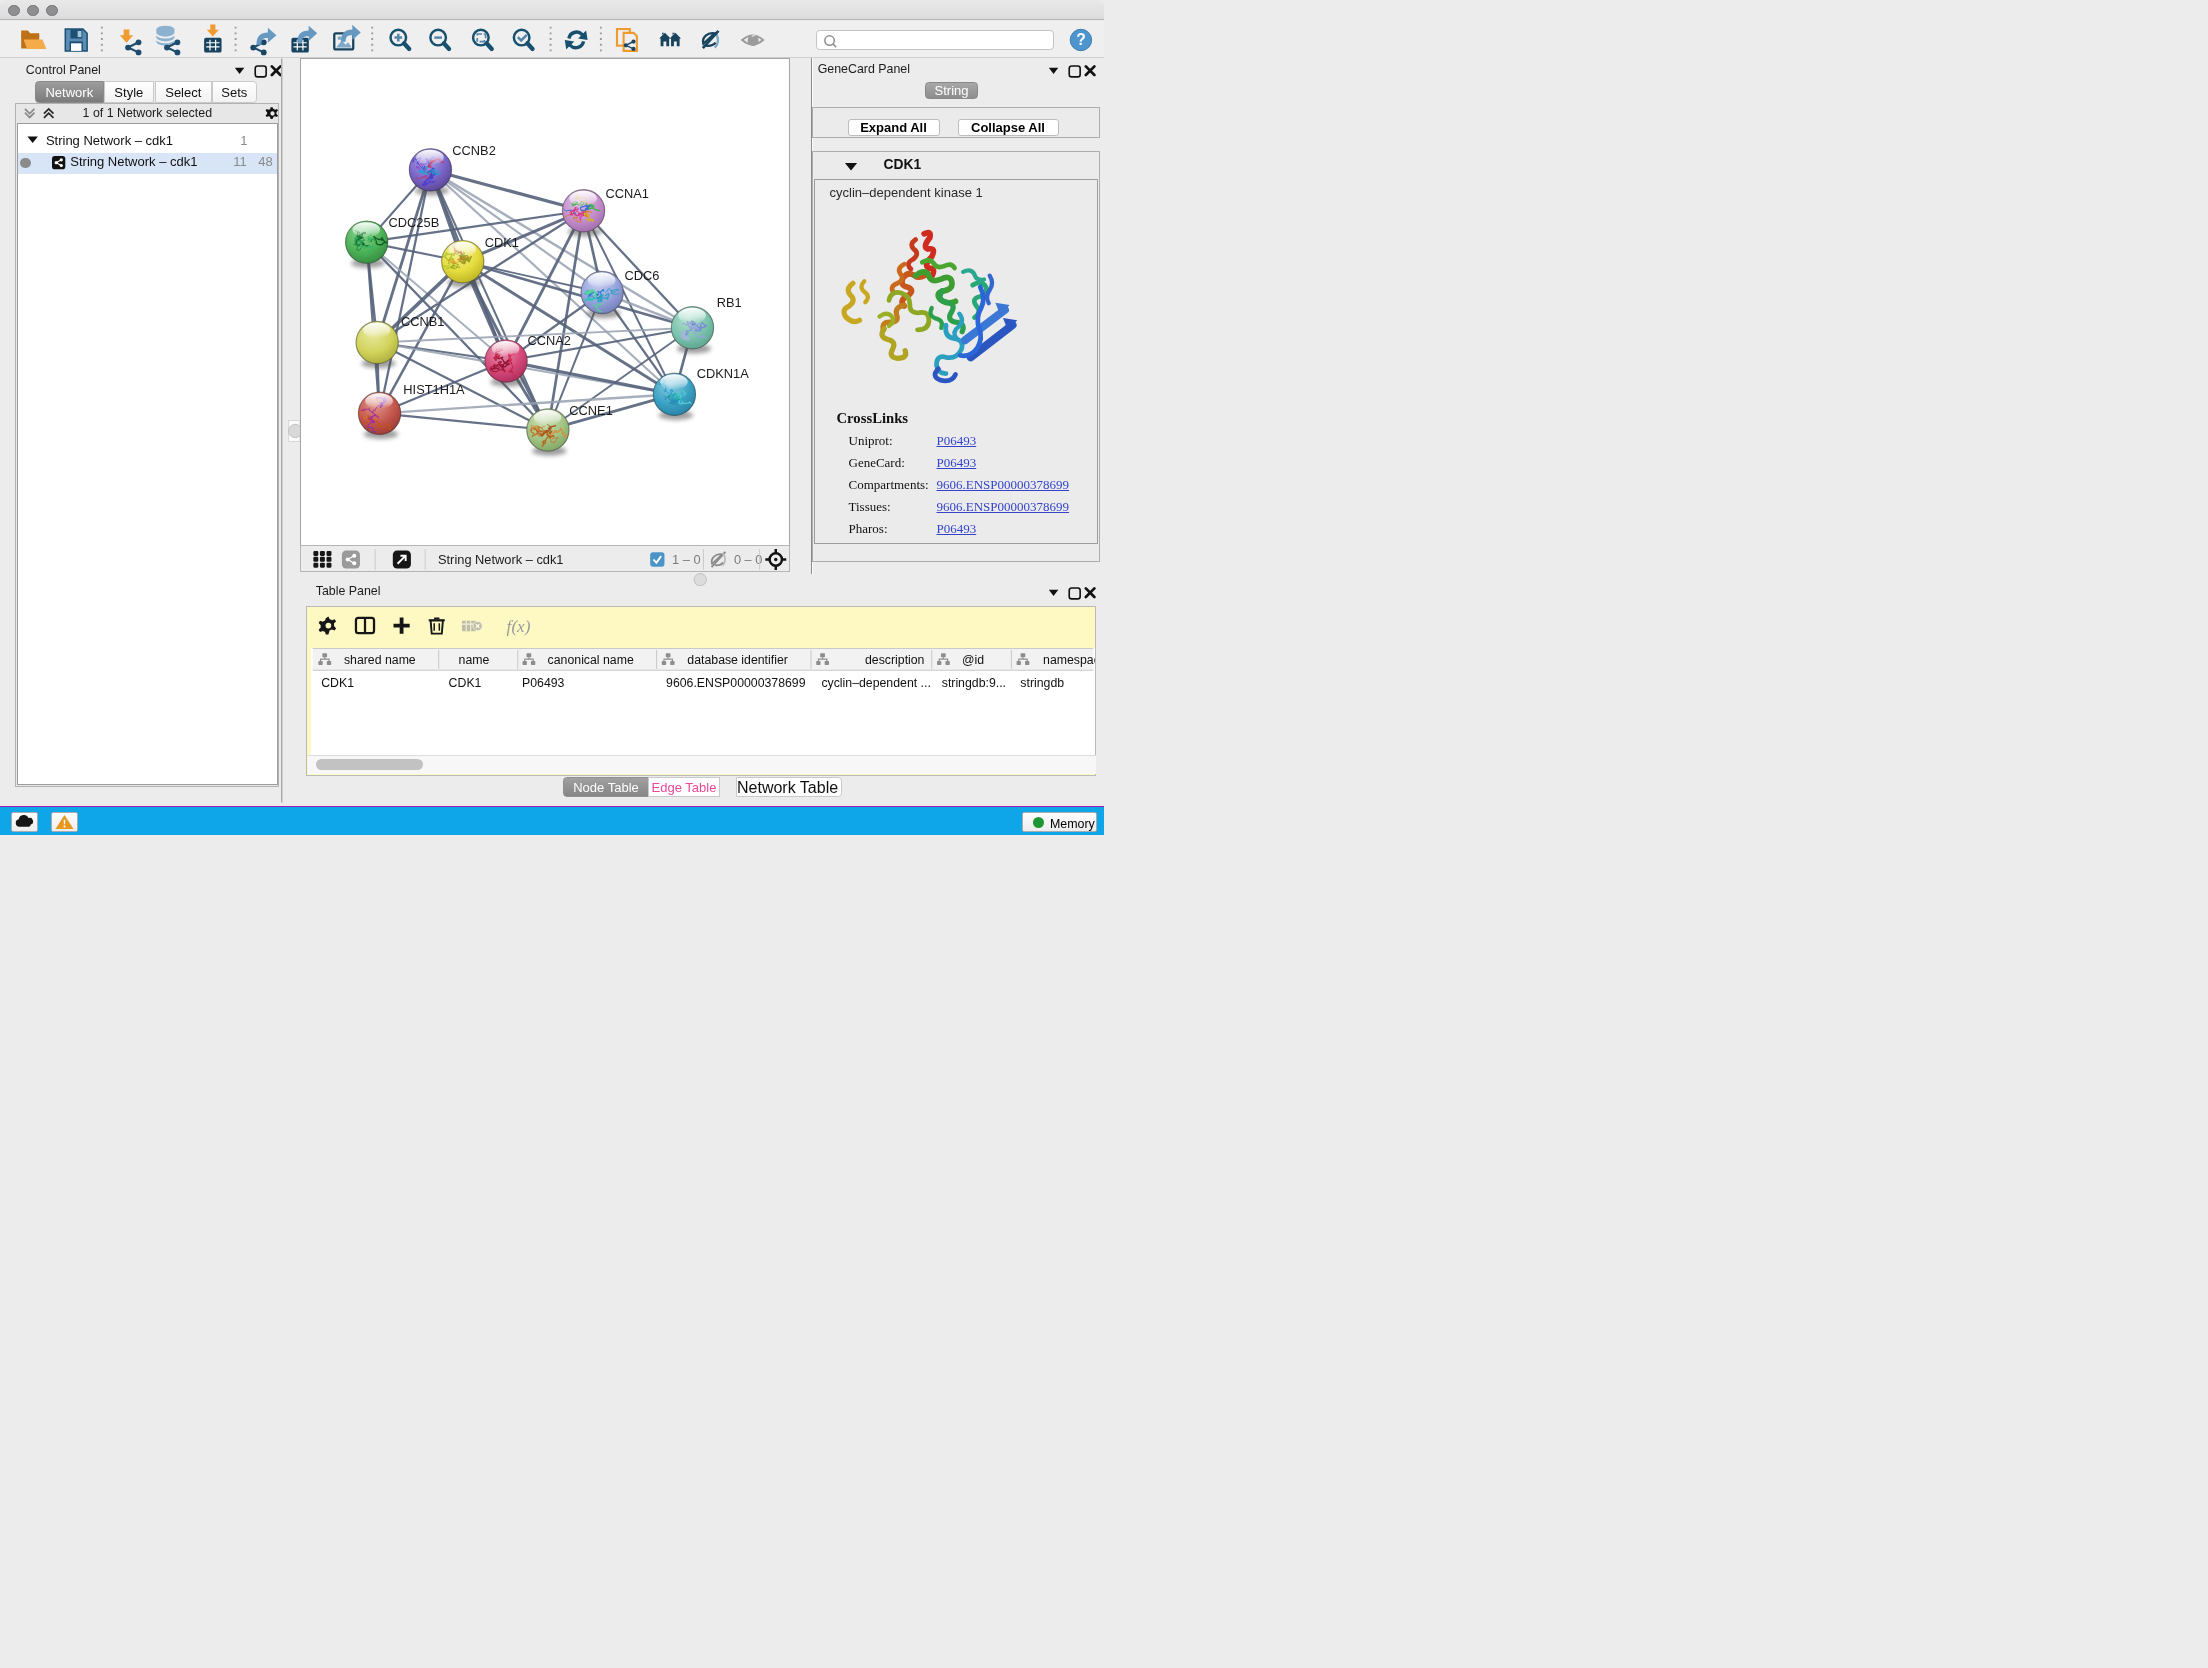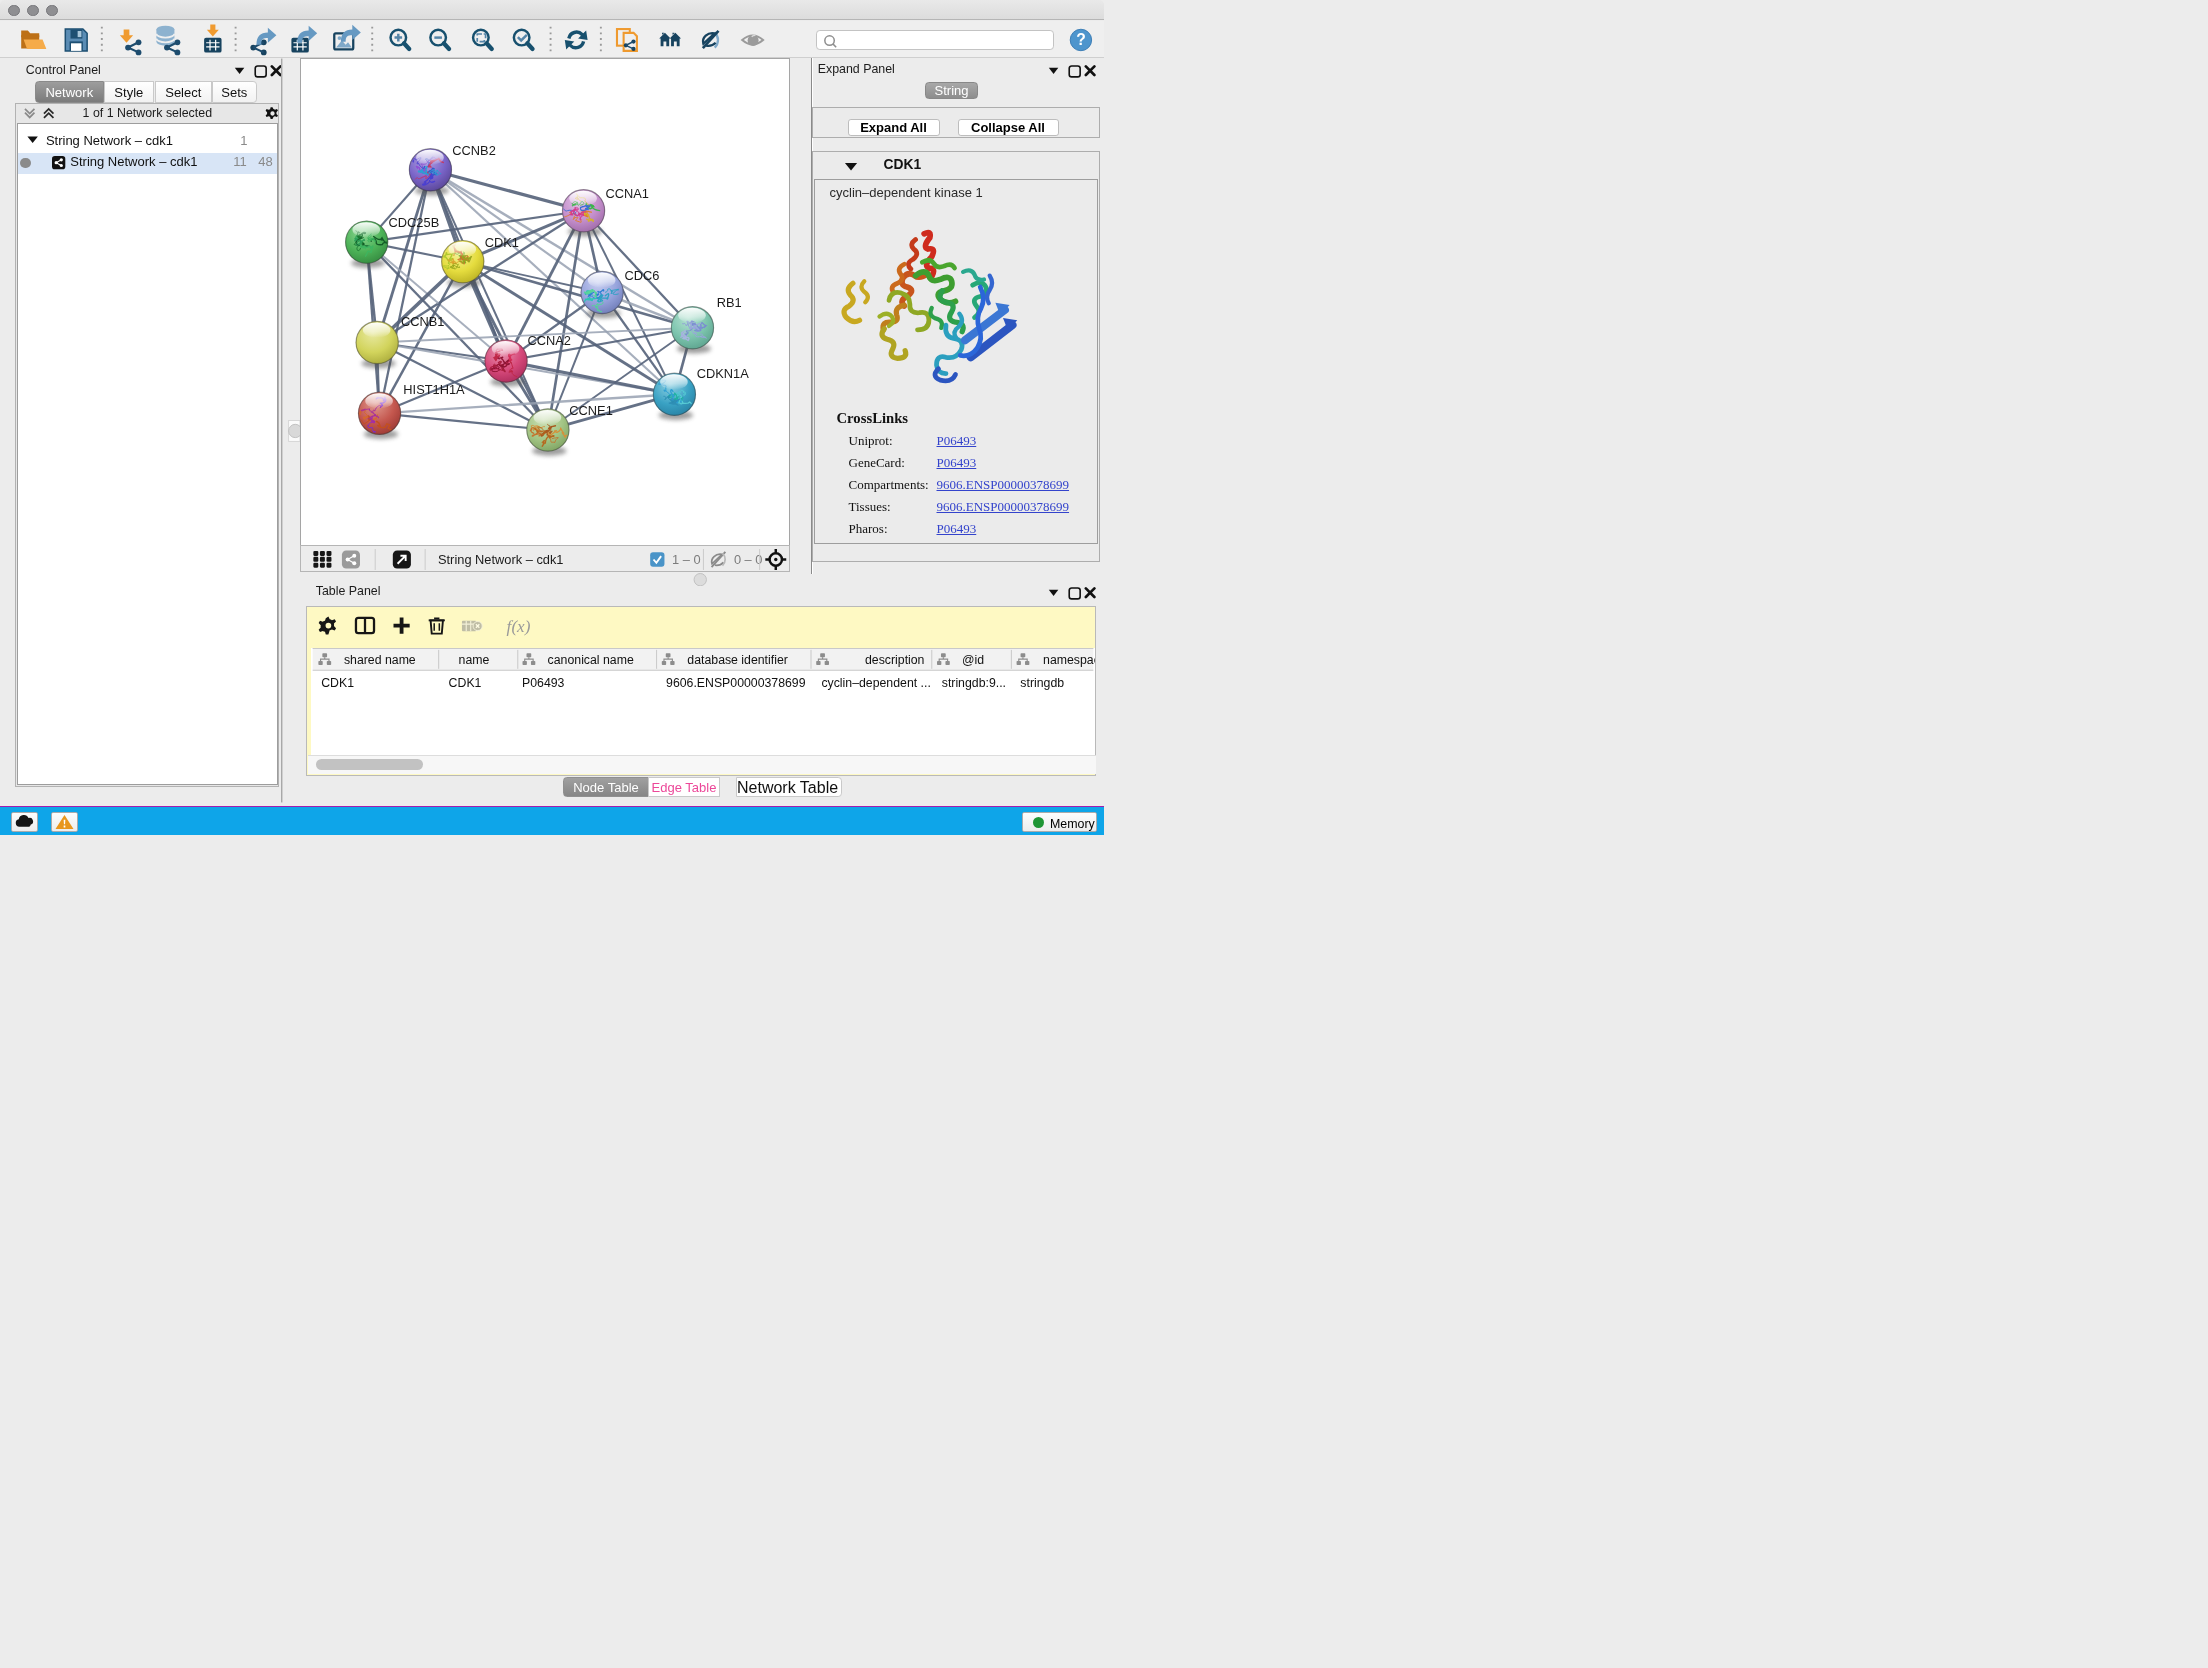--- a/index.html
+++ b/index.html
@@ -610,21 +610,21 @@
         <circle r="1.8" fill="#111" stroke="none"></circle>
       </g>
  </svg>
 </div>
 <svg class="abs" style="left:686px;top:573px" width="28.5" height="13.3" viewBox="0 0 30 14">
     <circle cx="15" cy="7" r="6.5" fill="#dcdcdc"></circle>
     <circle cx="15" cy="7" r="6.5" fill="none" stroke="#c0c0c0"></circle>
   </svg>
 <div id="rpanel">
   <div class="dbl"></div>
-  <div class="panel-title" style="position:absolute;left:6.7px;top:3.8px">Expand Panel</div>
+  <div class="panel-title" style="position:absolute;left:6.7px;top:3.8px">GeneCard Panel</div>
   <svg class="abs" style="left:234px;top:6.7px" width="57" height="13.3" viewBox="0 0 60 14">
       <path d="M4,3 l10,0 -5,6.5 z" fill="#111"></path>
       <rect x="25.5" y="1" width="11.5" height="11.5" rx="2.5" fill="none" stroke="#111" stroke-width="1.7"></rect>
       <path d="M43,1.5 l9,9 M52,1.5 L43,10.5" stroke="#111" stroke-width="2.8" stroke-linecap="round"></path>
     </svg>
   <div class="abs" style="left:114px;top:24px;width:53px;height:16.6px;background:linear-gradient(#a8a8a8,#8d8d8d);border:1px solid #888;border-radius:3.8px;color:#fff;font-size:13px;text-align:center;line-height:15px">String</div>
   <div class="abs" style="left:0.5px;top:49px;width:288px;height:31px;background:#ebebeb;border:1px solid #adadad">
     <div class="abs" style="left:35px;top:11.4px;width:92px;height:16.6px;background:#fff;border:1px solid #bdbdbd;border-radius:2.9px;font-size:13px;font-weight:700;text-align:center;line-height:15.7px">Expand All</div>
     <div class="abs" style="left:145px;top:11.4px;width:101px;height:16.6px;background:#fff;border:1px solid #bdbdbd;border-radius:2.9px;font-size:13px;font-weight:700;text-align:center;line-height:15.7px">Collapse All</div>
   </div>

